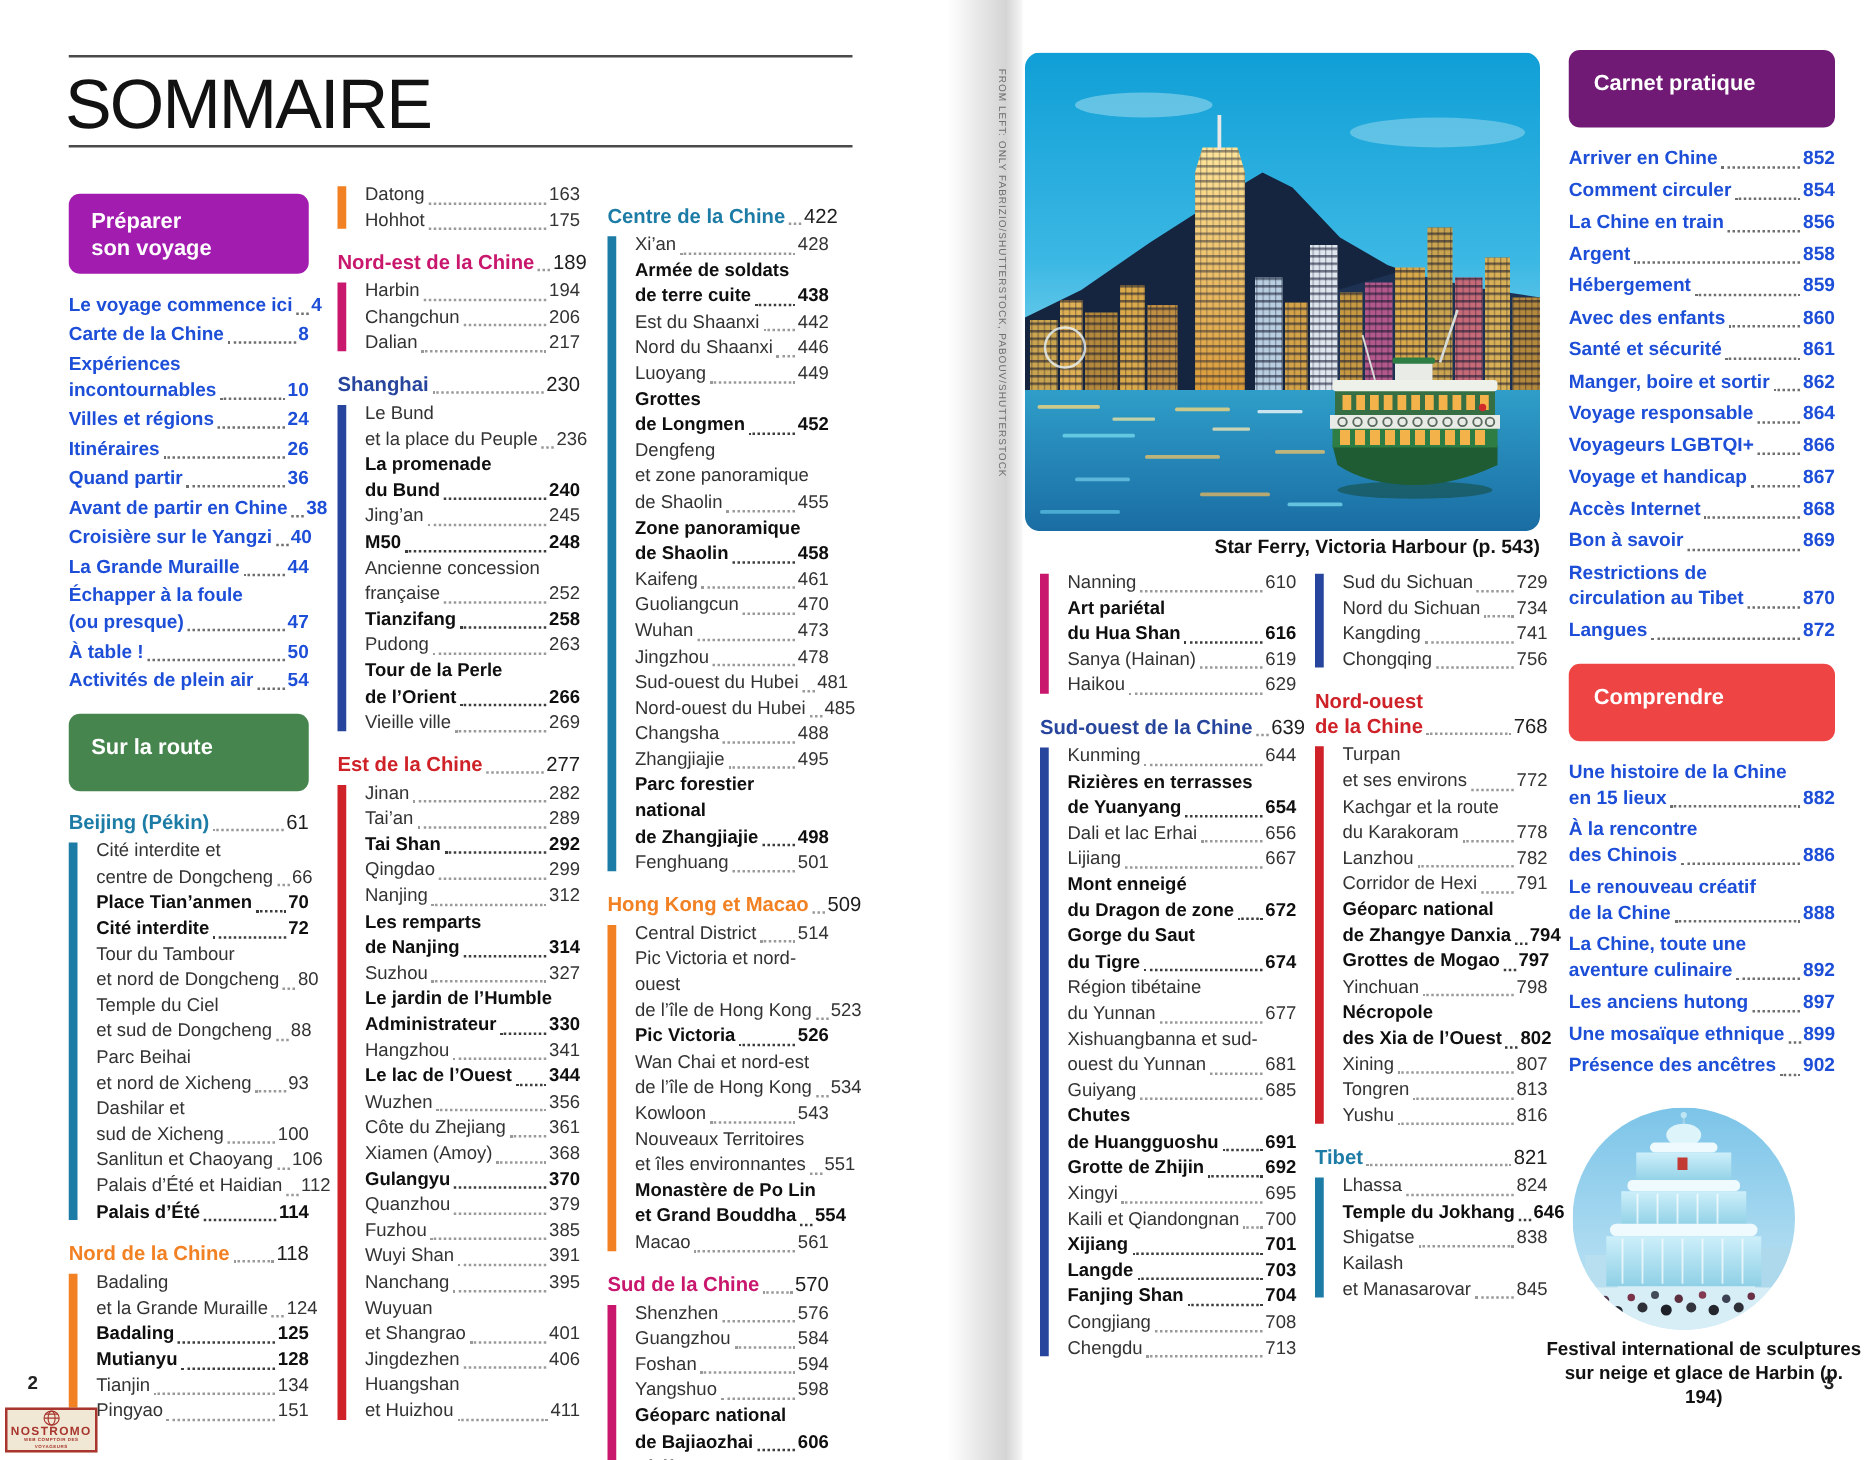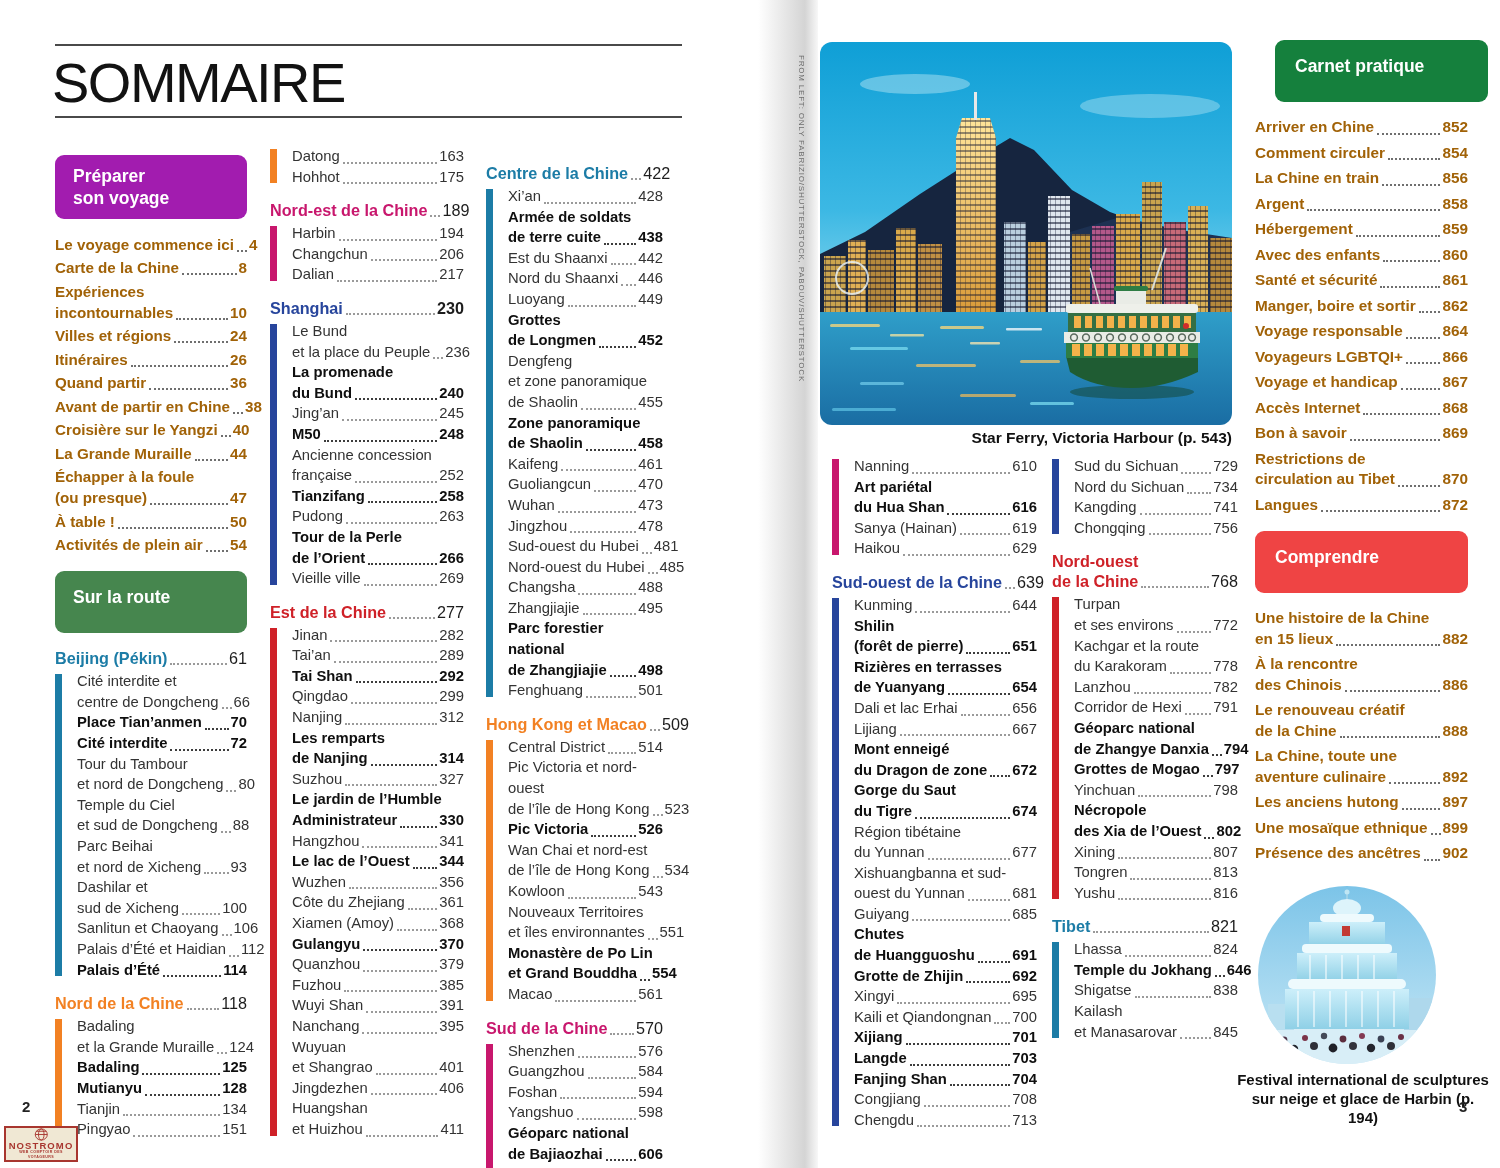--- a/index.html
+++ b/index.html
@@ -34,28 +34,28 @@
   .entry.bold{font-weight:700;color:#0f0f0f;}
   .line.last{display:flex;align-items:flex-end;}
   .lbl{white-space:nowrap;}
   .leader{flex:1;min-width:10px;border-bottom:2px dotted #9a9a9a;margin:0 2px 3px 3px;}
   .entry.bold .leader{border-bottom:2.5px dotted #3d3d3d;}
   .num{font-variant-numeric:tabular-nums;}
 
   .section{margin-top:13px;}
   .sec-head{font-size:16.2px;font-weight:700;line-height:20px;margin-bottom:3px;}
   .sec-head .num{color:#1d1d1d;font-weight:400;}
-  .sec-head .num.pbold{font-weight:700;}
+  .sec-head .num.pbold{font-weight:400;}
   .sec-head .leader{border-bottom:2px dotted #9a9a9a;}
   .sublist{position:relative;padding-left:22px;margin:3px 0 2px 0;}
   .sublist .bar{position:absolute;left:0;top:3px;bottom:4px;width:7px;}
   .cont .sublist{margin-top:0;}
 
   .plain{margin-top:2px;}
-  .plain .entry{font-weight:700;color:#a16207;}
+  .plain .entry{font-weight:700;color:#1d4ed8;}
   .plain .leader{border-bottom:2px dotted #6f6f6f;}
   #col-0 .plain .entry{font-size:15.2px;line-height:21px;margin-bottom:2.5px;}
   #col-5 .plain .entry{font-size:15.3px;line-height:20.5px;margin-bottom:5px;}
 
   
   .photo-main{position:absolute;left:820px;top:42px;width:412px;height:383px;
               border-radius:12px;overflow:hidden;}
   .photo-main svg{display:block;width:100%;height:100%;}
   .photo-credit{position:absolute;left:797px;top:55px;height:330px;
                 writing-mode:vertical-rl;font-size:8px;letter-spacing:0.8px;color:#6e6e6e;}
@@ -933,28 +933,20 @@
         <div class="sublist">
           <div class="bar" style="background: rgb(39, 69, 156);"></div>
           <div class="entry">
             <div class="line last">
               <span class="lbl">Kunming</span>
               <span class="leader"></span>
               <span class="num">644</span>
             </div>
           </div>
           <div class="entry bold">
-            <div class="line">Shilin</div>
-            <div class="line last">
-              <span class="lbl">(forêt de pierre)</span>
-              <span class="leader"></span>
-              <span class="num">651</span>
-            </div>
-          </div>
-          <div class="entry bold">
             <div class="line">Rizières en terrasses</div>
             <div class="line last">
               <span class="lbl">de Yuanyang</span>
               <span class="leader"></span>
               <span class="num">654</span>
             </div>
           </div>
           <div class="entry">
             <div class="line last">
               <span class="lbl">Dali et lac Erhai</span>
@@ -1239,21 +1231,21 @@
             <div class="line last">
               <span class="lbl">et Manasarovar</span>
               <span class="leader"></span>
               <span class="num">845</span>
             </div>
           </div>
         </div>
       </div>
     </div>
   <div class="col" id="col-5">
-      <div class="box one" style="background: #15803d; margin-left: 20px;">
+      <div class="box one" style="background: #701a75;">
         <div>Carnet pratique</div>
       </div>
       <div class="plain">
         <div class="entry">
           <div class="line last">
             <span class="lbl">Arriver en Chine</span>
             <span class="leader"></span>
             <span class="num">852</span>
           </div>
         </div>

